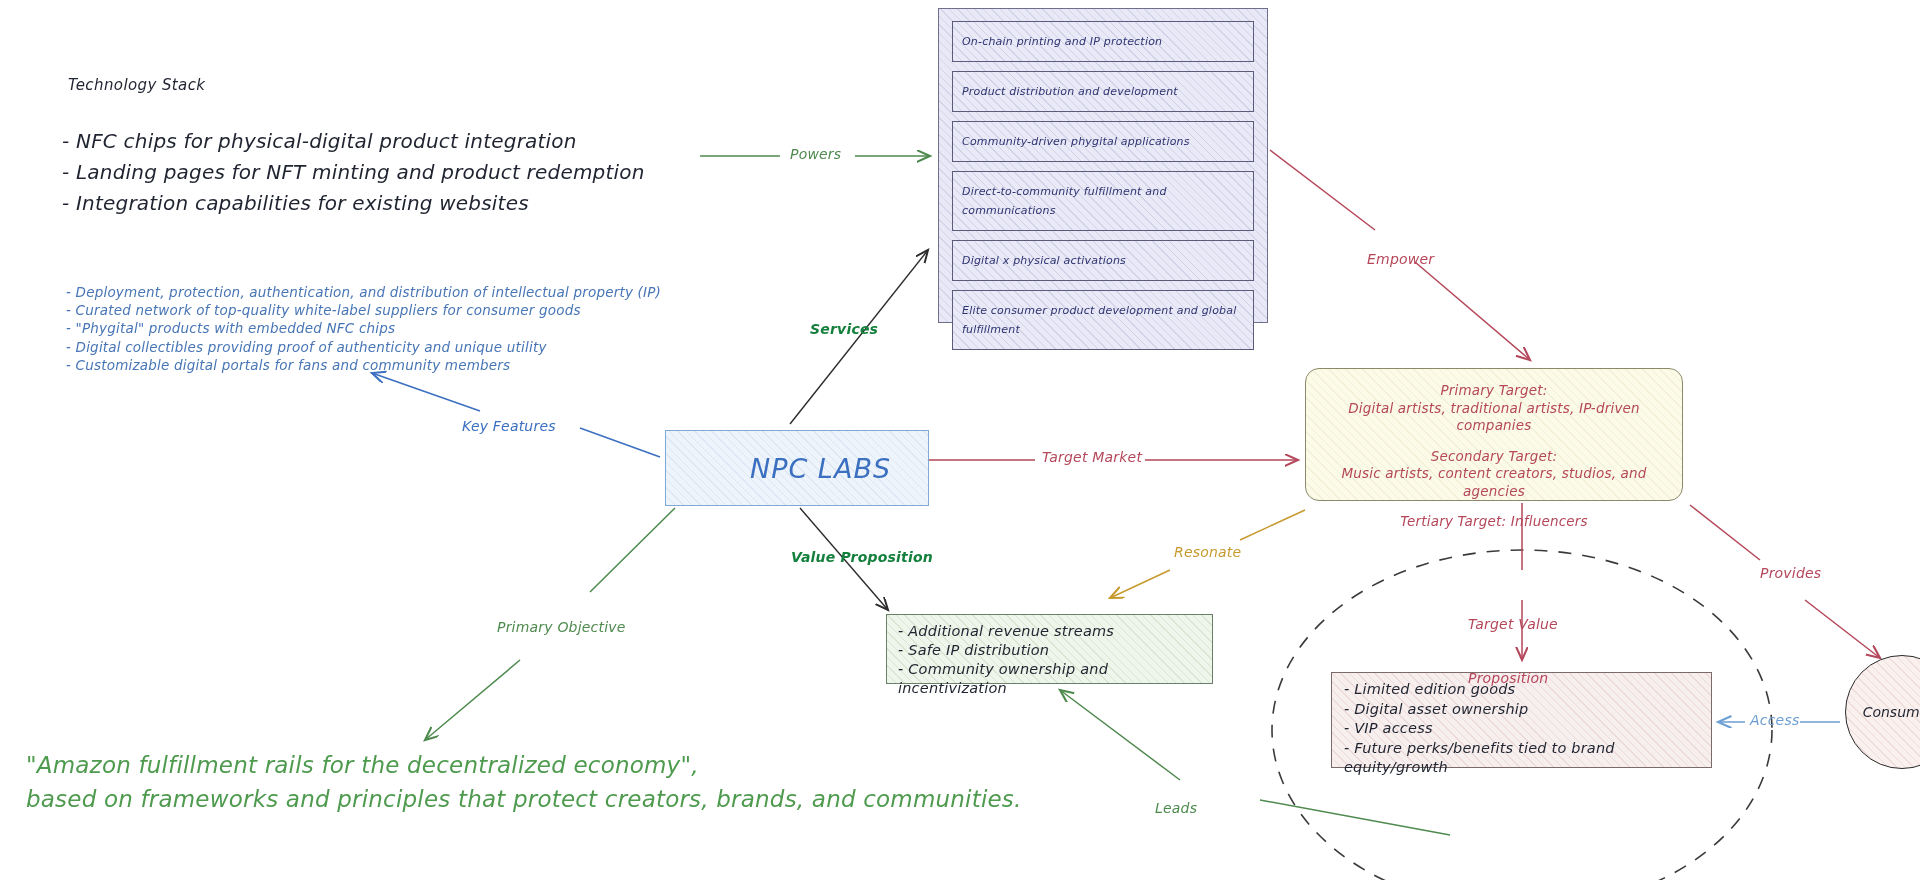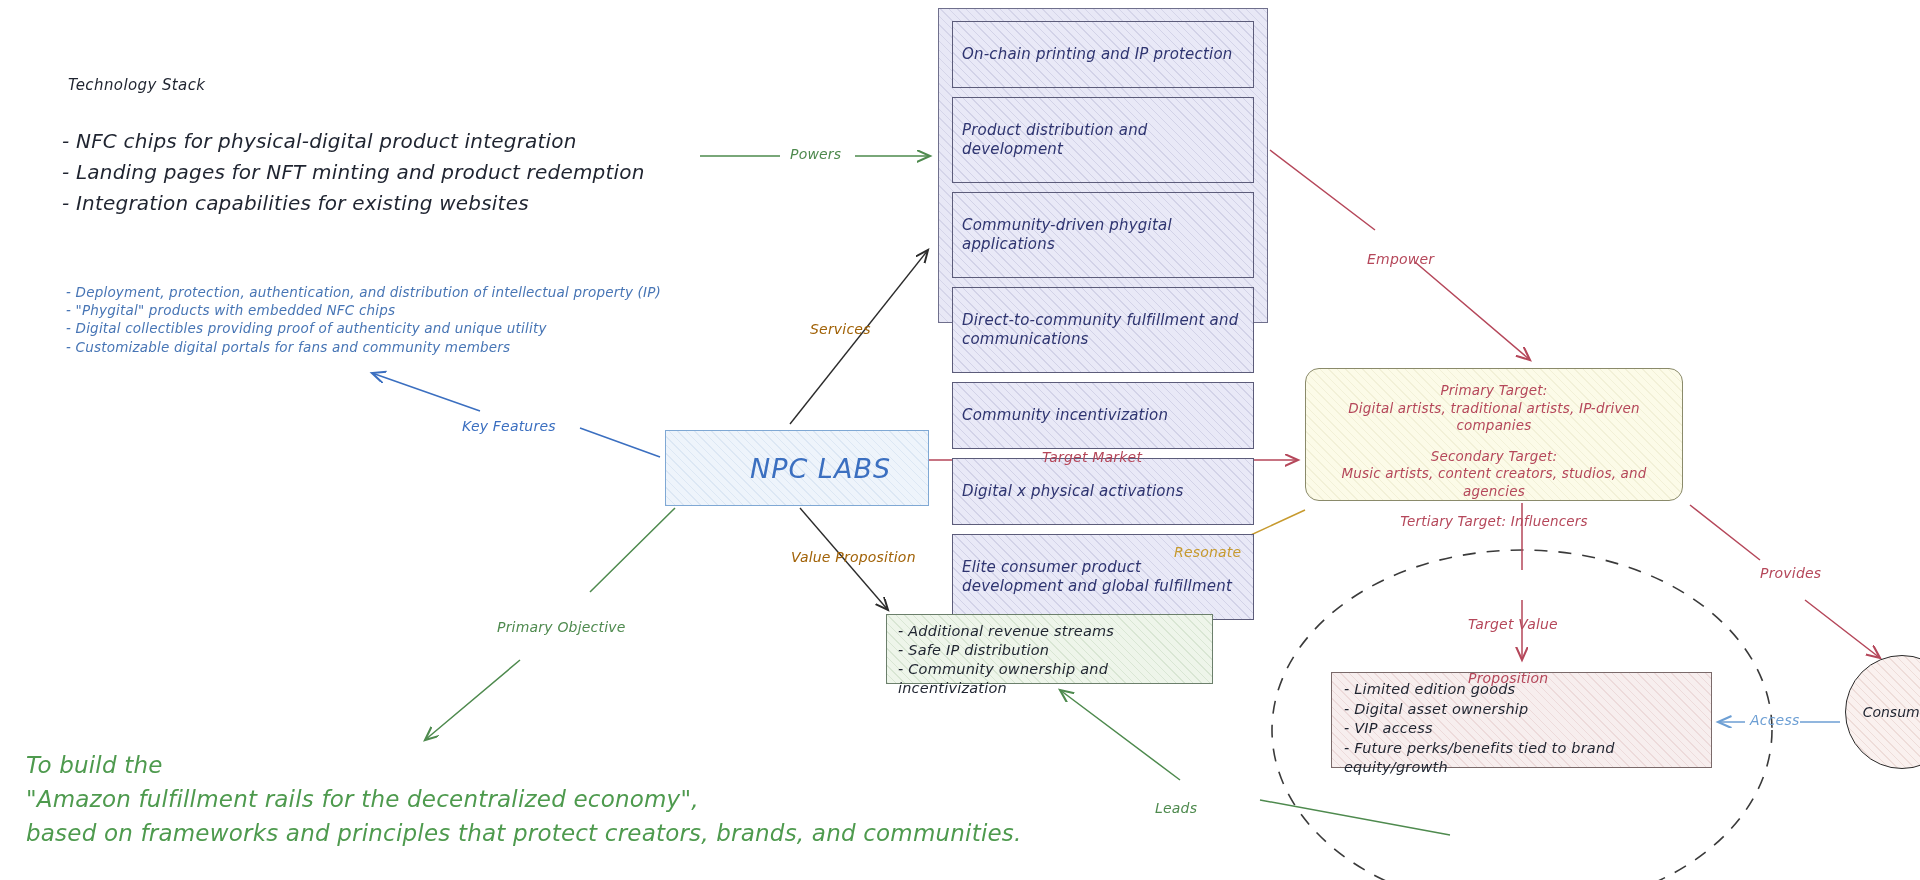--- a/index.html
+++ b/index.html
@@ -30,22 +30,22 @@
       display:flex;align-items:center;justify-content:center;padding-left:47px;}
   #npc-labs span{font-size:27px;color:#3b6fc0;letter-spacing:1px;}
 
   
   #services-group{left:938px;top:8px;width:330px;height:315px;
       border:1.6px solid #6f6f8c;background:#e8e8f6;
       background-image:repeating-linear-gradient(45deg,rgba(120,120,170,.17) 0 1px,transparent 1px 6px);
       padding:12px 13px;box-sizing:border-box;}
   .svc{border:1.4px solid #5c5c7a;background:#e9e9f7;
       background-image:repeating-linear-gradient(45deg,rgba(120,120,170,.20) 0 1px,transparent 1px 6px);
-      color:#2e3470;font-size:15px;line-height:19px;
-      padding:23px 9px;margin-bottom:9px;letter-spacing:.2px;}
+      color:#2e3470;font-size:11px;line-height:19px;
+      padding:10px 9px;margin-bottom:9px;letter-spacing:.2px;}
   .svc:last-child{margin-bottom:0;}
 
   
   #target-market{left:1305px;top:368px;width:378px;height:133px;
       border:1.6px solid #8a8a6a;border-radius:14px;background:#fcfbe8;
       background-image:repeating-linear-gradient(45deg,rgba(190,185,130,.16) 0 1px,transparent 1px 6px);
       padding:13px 16px;box-sizing:border-box;
       color:#b5475a;font-size:13.5px;line-height:17.5px;letter-spacing:.2px;text-align:center;}
   #target-market .blk{margin-bottom:13px;}
   #target-market .blk:last-child{margin-bottom:8px;}
@@ -66,21 +66,21 @@
 
   
   #consumer{left:1845px;top:655px;width:112px;height:112px;border-radius:50%;
       border:1.8px solid #2b2b2b;background:#faf1ef;
       background-image:repeating-linear-gradient(45deg,rgba(190,140,130,.20) 0 1px,transparent 1px 6px);
       display:flex;align-items:center;justify-content:center;}
   #consumer span{font-size:14px;color:#1f2430;}
 
   
   .elabel{position:absolute;font-size:14px;letter-spacing:.2px;white-space:pre;}
-  .lb-green{color:#4e8a4e;} .lb-black{color:#a16207;}
+  .lb-green{color:#4e8a4e;} .lb-black{color:#15803d;font-weight:bold;}
   .lb-blue{color:#3b6fc0;} .lb-red{color:#b5475a;}
   .lb-gold{color:#c79a2e;} .lb-lblue{color:#6d9fd4;}
 </style>
 </head>
 <body>
 
 <div id="canvas">
 
   <svg class="edges" viewBox="0 0 1920 880">
     <defs>
@@ -134,41 +134,40 @@
   <div class="abs hand" id="tech-title">Technology Stack</div>
 
   <div class="abs hand" id="tech-list">
     <div>- NFC chips for physical-digital product integration</div>
     <div>- Landing pages for NFT minting and product redemption</div>
     <div>- Integration capabilities for existing websites</div>
   </div>
 
   <div class="abs hand" id="features-list">
     <div>- Deployment, protection, authentication, and distribution of intellectual property (IP)</div>
+    <div>- Curated network of top-quality white-label suppliers for consumer goods</div>
     <div>- "Phygital" products with embedded NFC chips</div>
     <div>- Digital collectibles providing proof of authenticity and unique utility</div>
     <div>- Customizable digital portals for fans and community members</div>
   </div>
 
   <div class="abs hand" id="mission">
-    <div>To build the</div>
     <div>"Amazon fulfillment rails for the decentralized economy",</div>
     <div>based on frameworks and principles that protect creators, brands, and communities.</div>
   </div>
 
   <div class="abs" id="npc-labs">
     <span class="hand">NPC LABS</span>
   </div>
 
   <div class="abs" id="services-group">
     <div class="svc hand">On-chain printing and IP protection</div>
     <div class="svc hand">Product distribution and development</div>
     <div class="svc hand">Community-driven phygital applications</div>
     <div class="svc hand">Direct-to-community fulfillment and communications</div>
-    <div class="svc hand">Community incentivization</div>
     <div class="svc hand">Digital x physical activations</div>
     <div class="svc hand">Elite consumer product development and global fulfillment</div>
   </div>
 
   <div class="abs hand" id="target-market">
     <div class="blk">
       <div>Primary Target:</div>
       <div>Digital artists, traditional artists, IP-driven companies</div>
     </div>
     <div class="blk">

